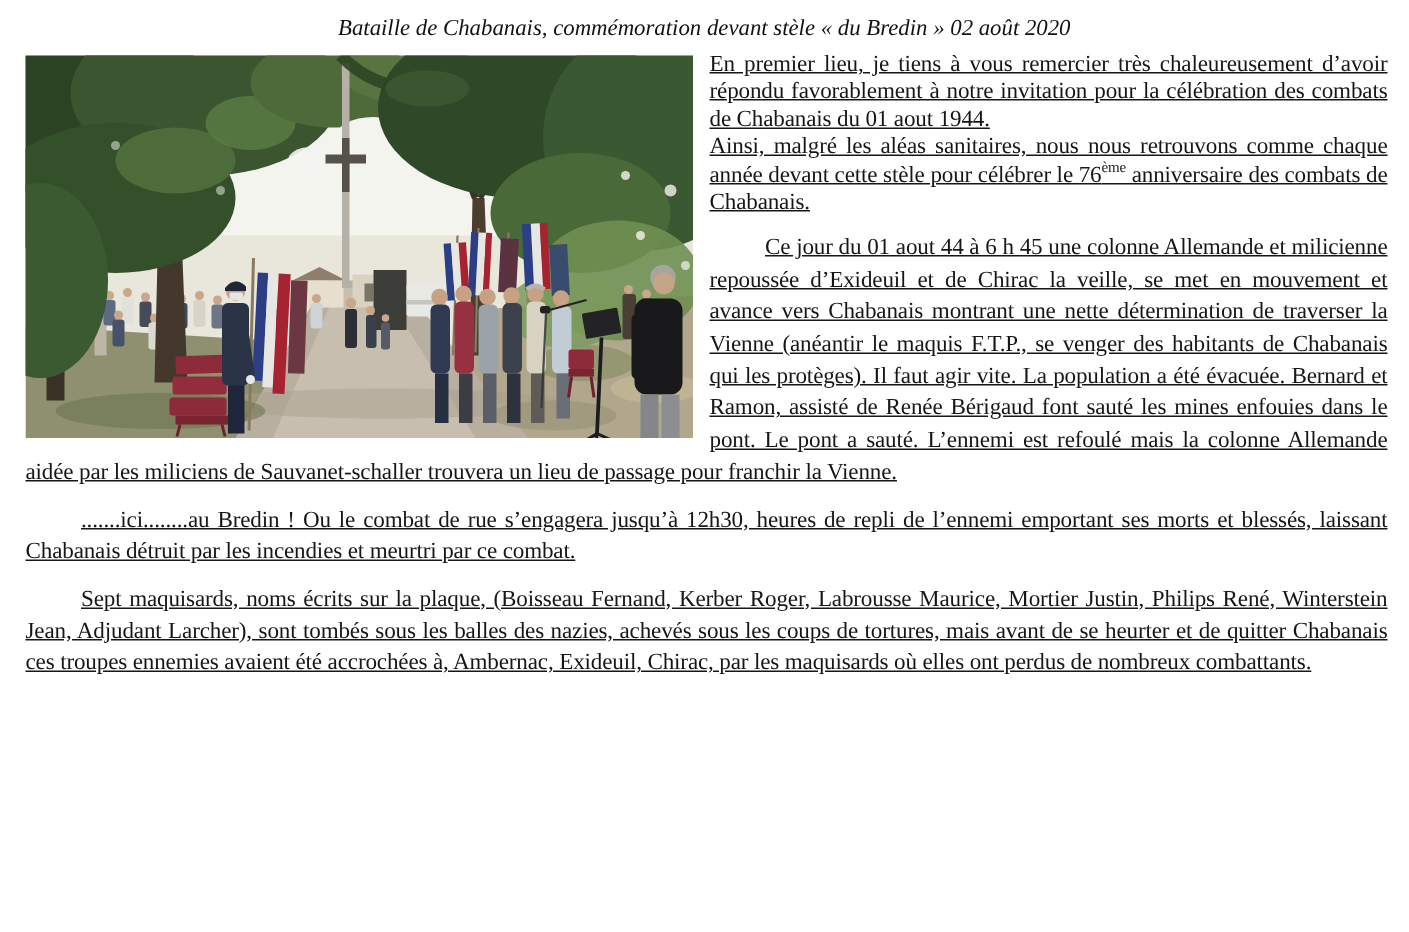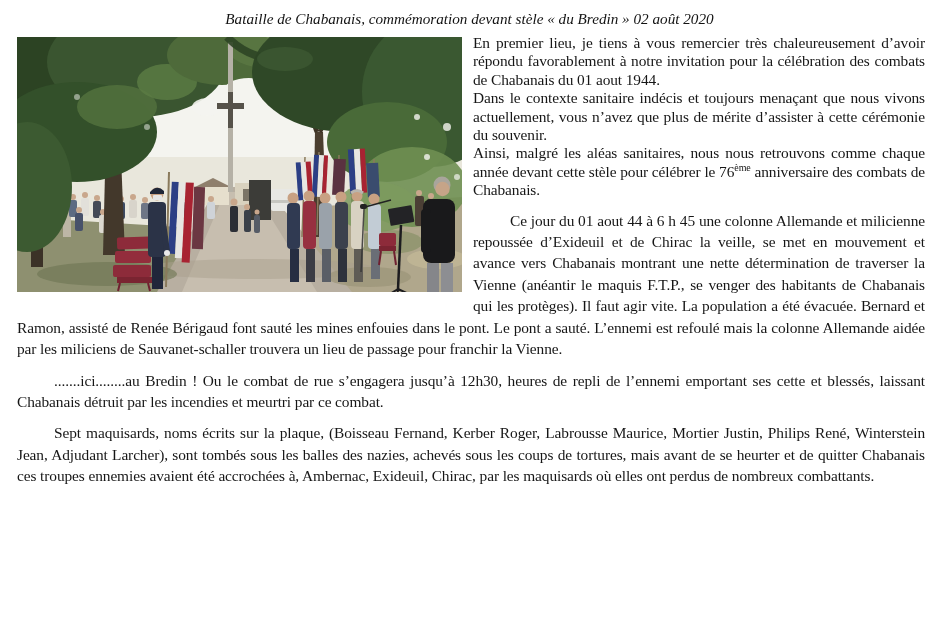--- a/index.html
+++ b/index.html
@@ -18,20 +18,21 @@
     line-height:18px;
     padding:10px 0 6px 0;
     color:#121212;
   }
   .content{
     margin:0 14px 0 17px;
     text-align:justify;
     font-size:15.4px;
     letter-spacing:-0.1px;
     color:#161616;
+    text-decoration:underline;
   }
   .photo-frame{
     float:left;
     width:445px;height:255px;
     margin:3px 11px 6px 0;
     background:#f4f4ef;
   }
   .photo-frame svg{display:block;width:445px;height:255px;}
   .content p{margin:0;padding:0;}
   p.tight{line-height:18.4px;}
@@ -286,20 +287,19 @@
           <circle cx="425.5" cy="152" r="7.2" fill="#c6a488"></circle>
           <rect x="406" y="162" width="32" height="64" rx="8" fill="#19191b"></rect>
           <rect x="404" y="172" width="10" height="44" rx="4" fill="#19191b"></rect>
           <rect x="410" y="226" width="12" height="29" fill="#85868a"></rect>
           <rect x="424" y="226" width="12" height="29" fill="#8d8e92"></rect>
         </g>
       </svg>
     </div>
 
     <p class="tight">En premier lieu, je tiens à vous remercier très chaleureusement d’avoir répondu favorablement à notre invitation pour la célébration des combats de Chabanais du 01 aout 1944.</p>
-    <p class="tight">Dans le contexte sanitaire indécis et toujours menaçant que nous vivons actuellement, vous n’avez que plus de mérite d’assister à cette cérémonie du souvenir.</p>
     <p class="tight"><span>Ainsi, malgré les aléas sanitaires, nous nous retrouvons comme chaque année devant cette stèle pour célébrer le 76</span><sup>ème</sup><span> anniversaire des combats de Chabanais.</span></p>
     <p class="wide indent">Ce jour du 01 aout 44 à 6 h 45  une colonne Allemande et milicienne repoussée d’Exideuil et de Chirac la veille, se met en mouvement et avance vers Chabanais montrant une nette détermination de traverser la Vienne (anéantir le maquis F.T.P., se venger des habitants de Chabanais qui les protèges). Il faut agir vite. La population a été évacuée. Bernard et Ramon, assisté de Renée Bérigaud font sauté les mines enfouies dans  le pont. Le pont a sauté. L’ennemi est refoulé mais la colonne Allemande aidée par les miliciens de Sauvanet-schaller trouvera un lieu de passage pour franchir la Vienne.</p>
-    <p class="wide indent">.......ici........au Bredin ! Ou le combat de rue s’engagera jusqu’à 12h30, heures de repli de l’ennemi emportant ses cette et blessés, laissant Chabanais détruit par les incendies et meurtri par ce combat.</p>
+    <p class="wide indent">.......ici........au Bredin ! Ou le combat de rue s’engagera jusqu’à 12h30, heures de repli de l’ennemi emportant ses morts et blessés, laissant Chabanais détruit par les incendies et meurtri par ce combat.</p>
     <p class="wide indent">Sept maquisards, noms écrits sur la plaque, (Boisseau Fernand, Kerber Roger, Labrousse Maurice, Mortier Justin, Philips René, Winterstein Jean, Adjudant Larcher), sont tombés sous les balles des nazies, achevés sous les coups de tortures, mais avant de se heurter et de quitter Chabanais ces troupes ennemies avaient été accrochées à, Ambernac, Exideuil, Chirac, par les maquisards où elles ont perdus de nombreux combattants.</p>
 
   </div>
 </div>
 
 </body></html>

